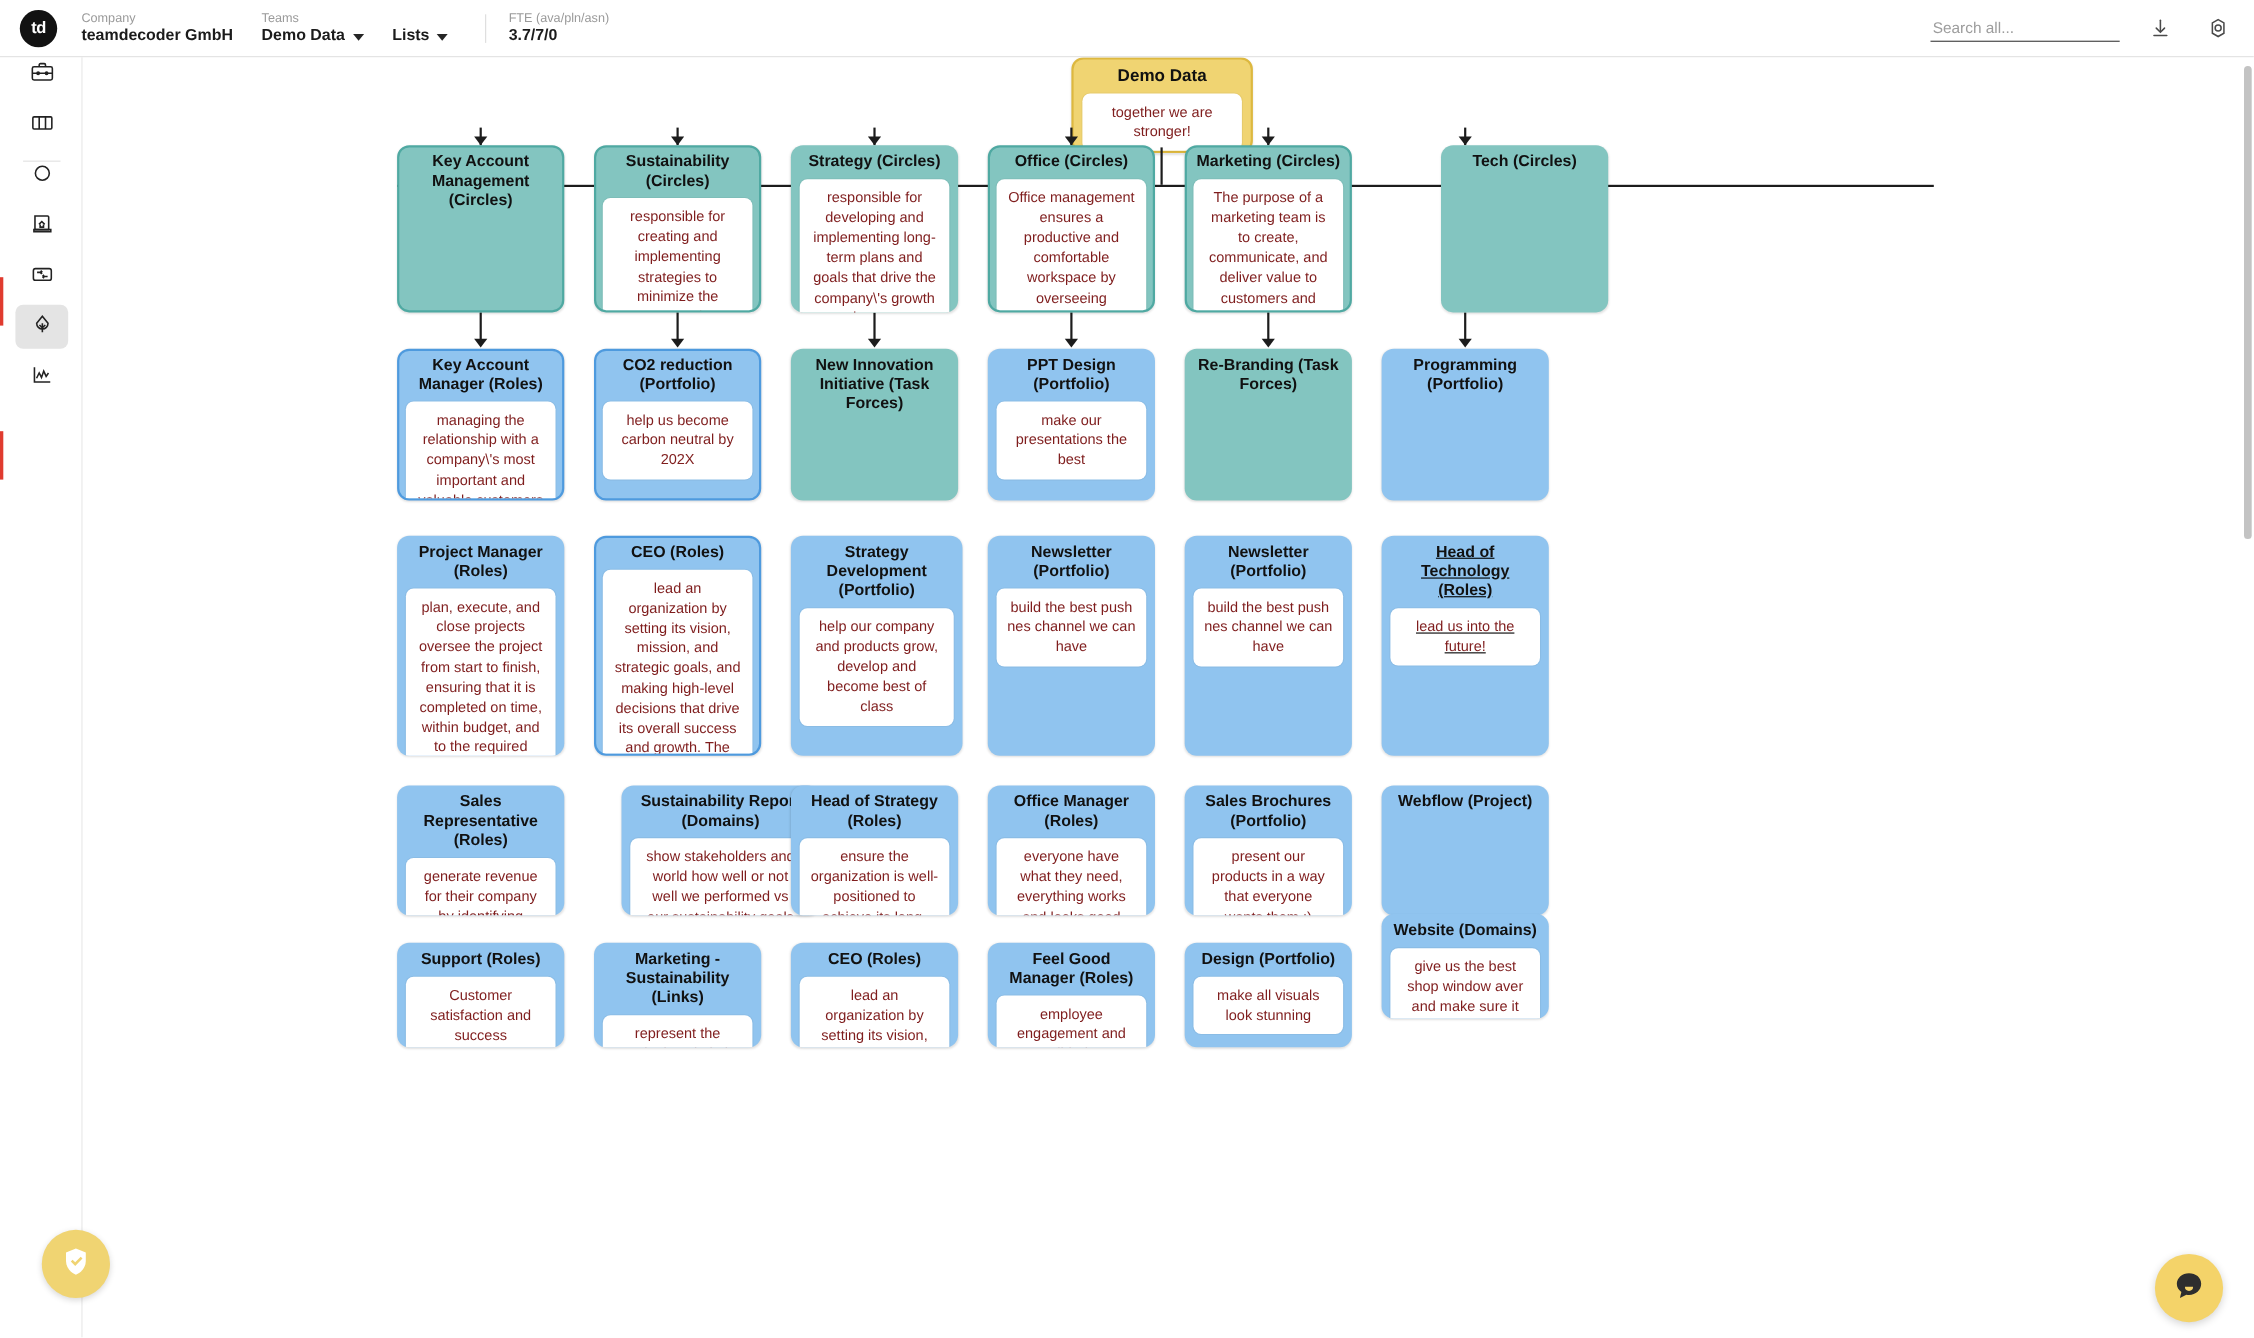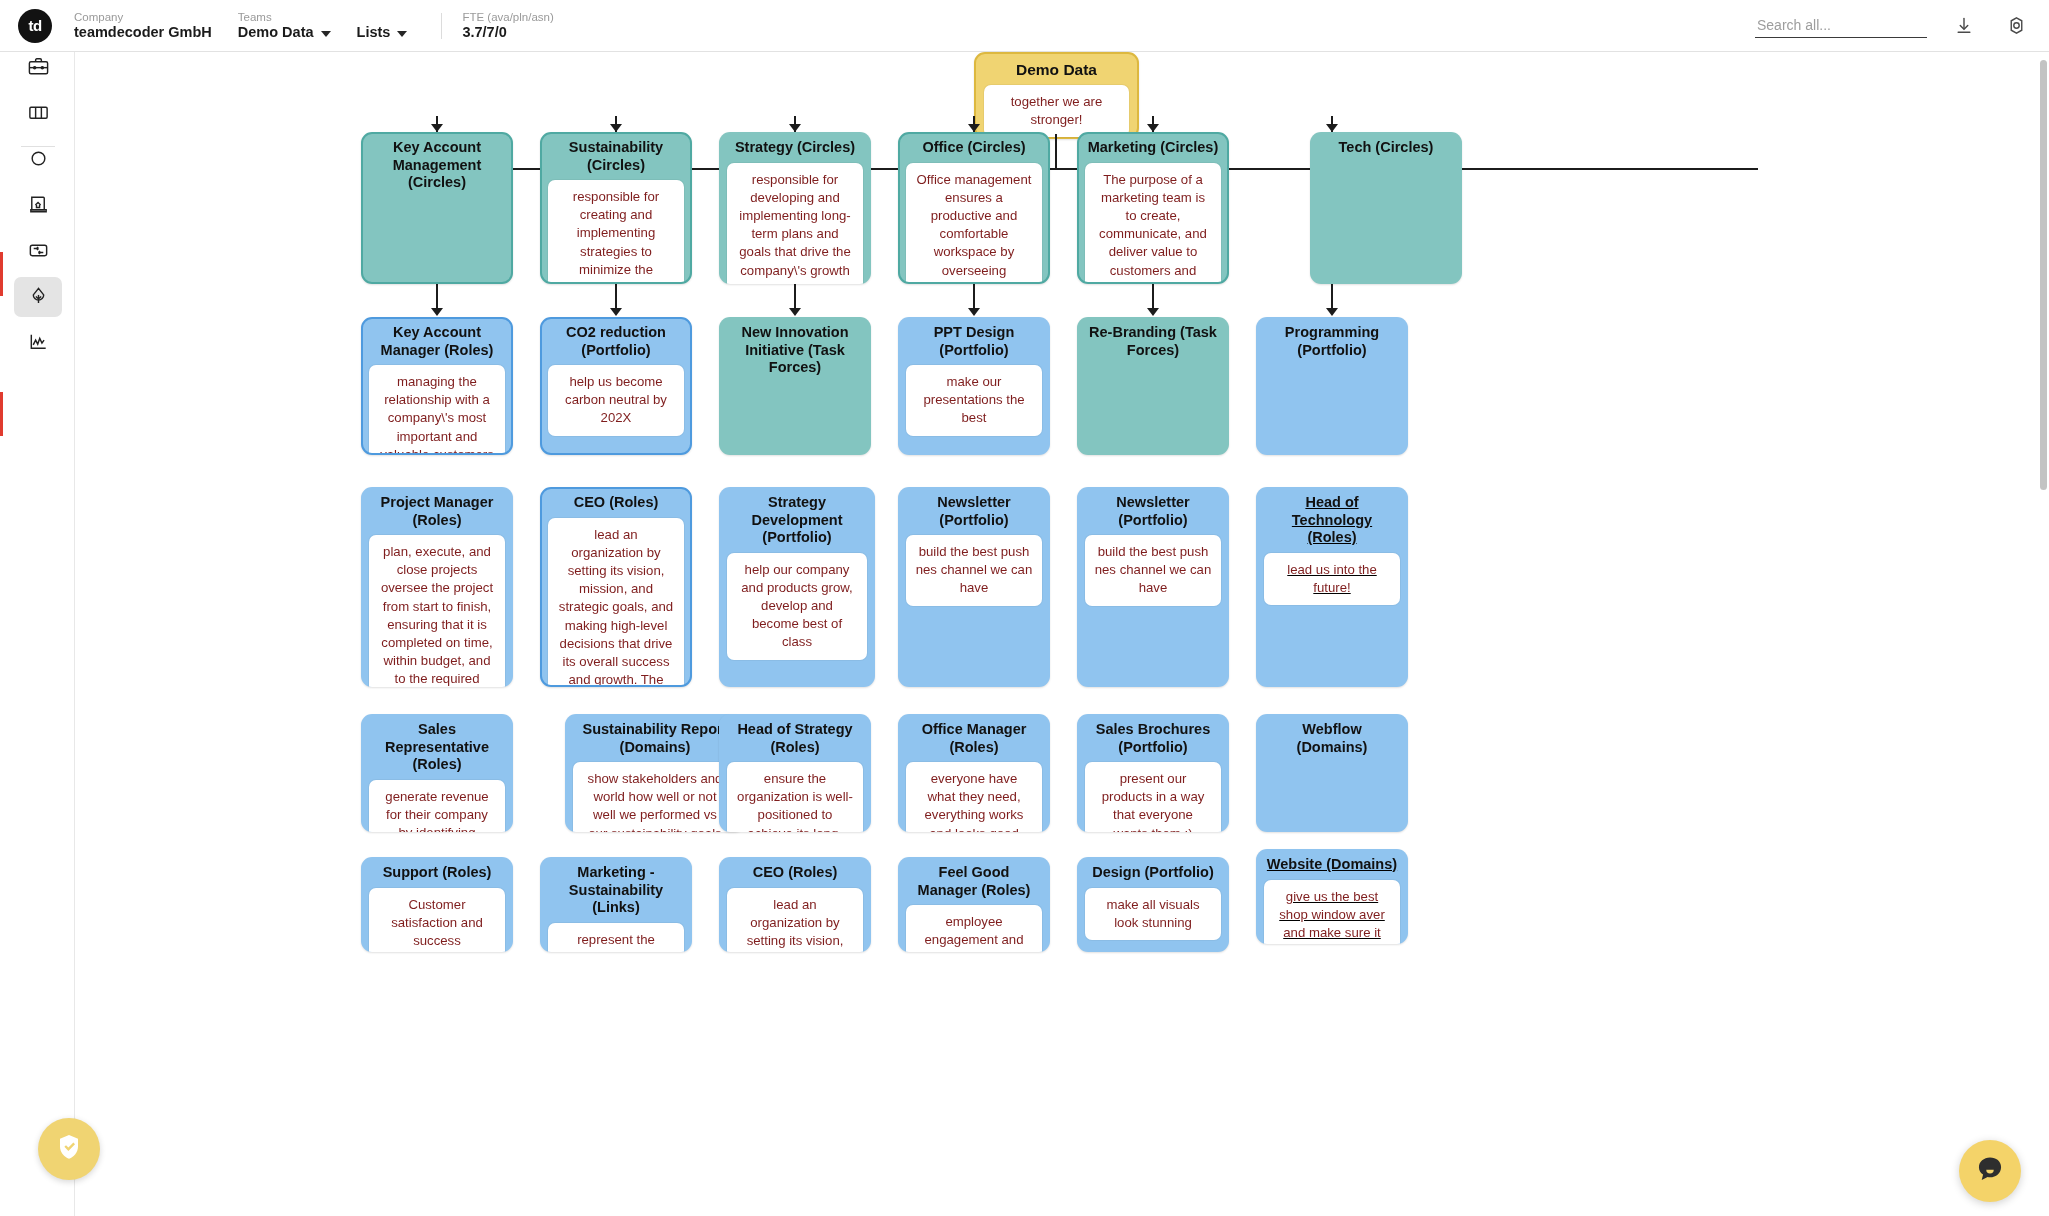--- a/index.html
+++ b/index.html
@@ -389,23 +389,23 @@
         <div class="ttl">Tech (Circles)</div>
       </div>
       <div class="node blue" style="left: 1181px; top: 265px; width: 152px; height: 138px; overflow: hidden;">
         <div class="ttl">Programming (Portfolio)</div>
       </div>
       <div class="node blue" style="left: 1181px; top: 435px; width: 152px; height: 200px; overflow: hidden; text-decoration: underline;">
         <div class="ttl">Head of Technology (Roles)</div>
         <div class="desc">lead us into the future!</div>
       </div>
       <div class="node blue" style="left: 1181px; top: 662px; width: 152px; height: 118px; overflow: hidden;">
-        <div class="ttl">Webflow (Domains)</div>
-      </div>
-      <div class="node blue" style="left: 1181px; top: 797px; width: 152px; height: 95px; overflow: hidden; text-decoration: underline;">
+        <div class="ttl">Webflow (Project)</div>
+      </div>
+      <div class="node blue" style="left: 1181px; top: 779px; width: 152px; height: 95px; overflow: hidden;">
         <div class="ttl">Website (Domains)</div>
         <div class="desc">give us the best shop window aver and make sure it runs almost 100% of the time!</div>
       </div>
     </div>
 </div>
 
 <div id="scrollbar"></div>
 
 <div id="trust-badge">
   <span>

